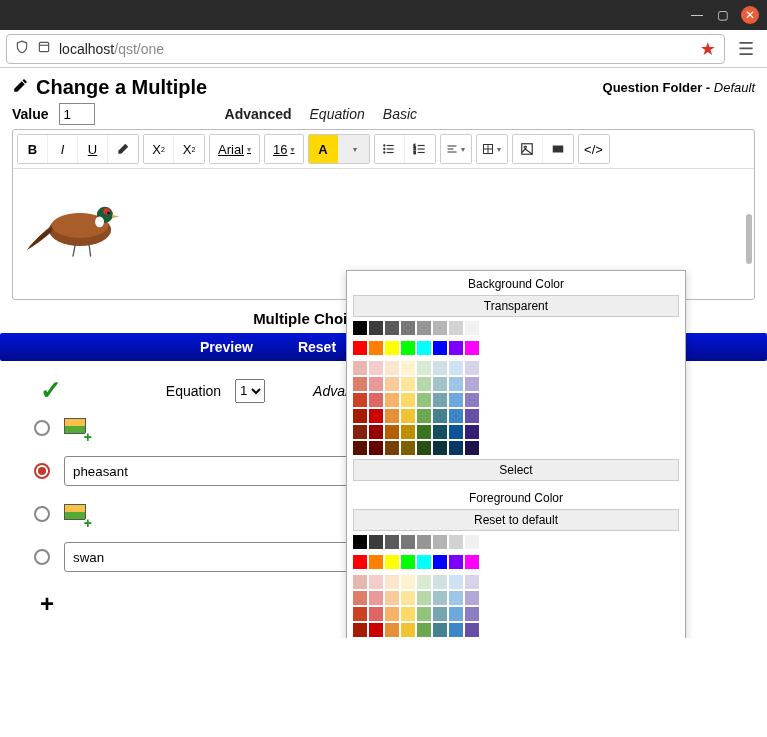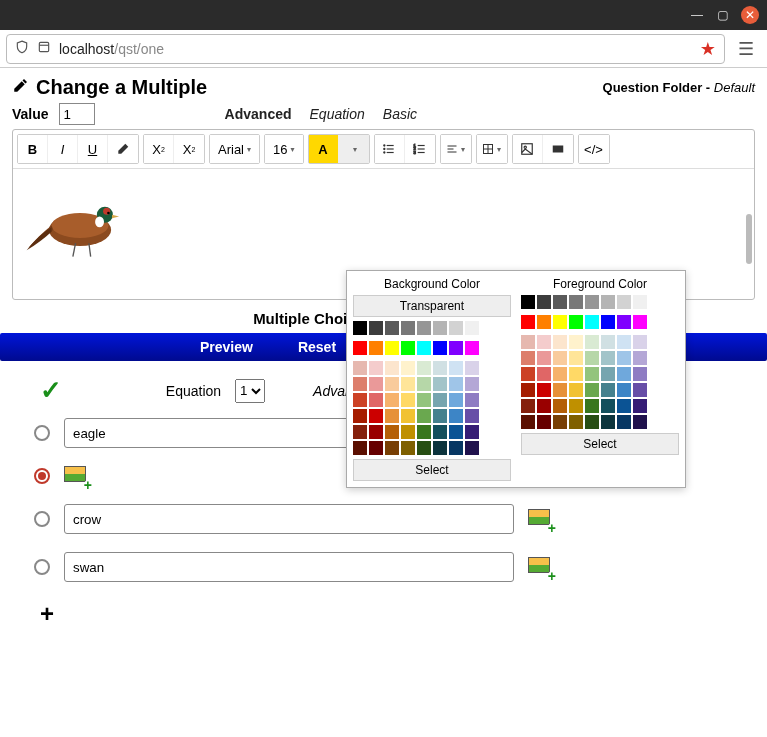--- a/index.html
+++ b/index.html
@@ -28,21 +28,21 @@
 .tab-links { display: flex; gap: 18px; margin-left: 120px; }
 .tab-link { font-style: italic; color: #222; }
 .row2 { display: flex; align-items: center; gap: 6px; margin-bottom: 6px; }
 .row2 input { flex: 0 0 420px; height: 24px; border: 1px solid #888; padding: 0 6px; }
 .editor { border: 1px solid #bbb; border-radius: 3px; }
 .toolbar { display: flex; align-items: center; padding: 4px; gap: 4px; border-bottom: 1px solid #ddd; flex-wrap: nowrap; }
 .tgroup { display: flex; border: 1px solid #ccc; border-radius: 2px; }
 .tbtn { width: 30px; height: 28px; display: flex; align-items: center; justify-content: center; border-right: 1px solid #eee; font-size: 13px; background: #fff; }
 .tbtn:last-child { border-right: none; }
 .tbtn.drop::after { content: "▾"; font-size: 8px; margin-left: 3px; color: #666; }
-.tbtn.wide { width: auto; padding: 0 8px; }
+.tbtn.wide { width: auto; padding: 0 8px; text-decoration: underline; }
 .tbtn.yellow { background: #ffd800; font-weight: bold; }
 .editor-body { padding: 12px; min-height: 130px; position: relative; }
 .editor-body .qtext { margin-bottom: 8px; }
 .bird { width: 110px; height: 80px; }
 .scroll-handle { position: absolute; right: 2px; top: 45px; width: 6px; height: 50px; background: #bbb; border-radius: 3px; }
 .qtype-row { text-align: center; margin: 10px 0 6px; font-size: 15px; }
 .qtype-row .active { font-weight: bold; }
 .qtype-row span { margin: 0 6px; }
 .action-bar { background: linear-gradient(#0015d9, #000a8f); color: #fff; height: 28px; display: flex; align-items: center; font-weight: bold; border-radius: 2px; margin: 0 -12px 14px; }
 .action-bar .ab-item { flex: 0 0 auto; }
@@ -54,21 +54,21 @@
 .answer-row { display: flex; align-items: center; gap: 14px; margin: 10px 0 18px 22px; }
 .radio { width: 16px; height: 16px; border: 2px solid #888; border-radius: 50%; display: flex; align-items: center; justify-content: center; }
 .radio.sel { border-color: #c0392b; }
 .radio.sel::after { content: ""; width: 8px; height: 8px; background: #c0392b; border-radius: 50%; }
 .answer-input { width: 450px; height: 30px; border: 1px solid #888; border-radius: 3px; padding: 0 8px; }
 .img-add { width: 24px; height: 20px; position: relative; }
 .img-add .pic { width: 22px; height: 16px; background: linear-gradient(#f7c04a 50%, #5a3 50%); border: 1px solid #555; }
 .img-add .plus { position: absolute; right: -4px; bottom: -4px; color: #1a8f1a; font-weight: bold; font-size: 14px; background: #fff; border-radius: 50%; line-height: 10px; }
 .add-row { font-size: 24px; font-weight: bold; margin-left: 28px; }
 .color-popup { position: absolute; top: 202px; left: 346px; width: 340px; background: #fff; border: 1px solid #aaa; box-shadow: 0 2px 8px rgba(0,0,0,0.2); padding: 6px; z-index: 10; }
-.cp-cols { display: flex; gap: 10px; }
+.cp-cols { display: flex; gap: 10px; flex-direction: column; }
 .cp-col { flex: 1; }
 .cp-title { text-align: center; font-size: 12px; margin-bottom: 4px; }
 .cp-reset { background: #eee; border: 1px solid #ccc; text-align: center; font-size: 12px; padding: 3px 0; margin-bottom: 4px; }
 .cp-row { display: flex; gap: 2px; margin-bottom: 2px; }
 .cp-sw { width: 14px; height: 14px; }
 .cp-select { background: #eee; border: 1px solid #ccc; text-align: center; font-size: 12px; padding: 3px 0; margin-top: 4px; }
 </style>
 </head>
 <body>
 
@@ -319,20 +319,21 @@
               <div class="cp-sw" style="background: rgb(39, 78, 19);"></div>
               <div class="cp-sw" style="background: rgb(12, 52, 61);"></div>
               <div class="cp-sw" style="background: rgb(7, 55, 99);"></div>
               <div class="cp-sw" style="background: rgb(32, 18, 77);"></div>
             </div>
           </div>
         <div class="cp-select">Select</div>
       </div>
       <div class="cp-col">
         <div class="cp-title">Foreground Color</div>
+        <div class="cp-reset">Reset to default</div>
         <div id="fg-grid">
             <div class="cp-row" style="margin-bottom: 6px;">
               <div class="cp-sw" style="background: rgb(0, 0, 0);"></div>
               <div class="cp-sw" style="background: rgb(60, 60, 60);"></div>
               <div class="cp-sw" style="background: rgb(90, 90, 90);"></div>
               <div class="cp-sw" style="background: rgb(120, 120, 120);"></div>
               <div class="cp-sw" style="background: rgb(150, 150, 150);"></div>
               <div class="cp-sw" style="background: rgb(180, 180, 180);"></div>
               <div class="cp-sw" style="background: rgb(210, 210, 210);"></div>
               <div class="cp-sw" style="background: rgb(240, 240, 240);"></div>
@@ -430,36 +431,35 @@
     <select><option>1</option></select>
     <span style="width:20px"></span>
     <span class="tab-link2">Advanced</span>
     <span class="tab-link2">Equation</span>
     <span class="tab-link2 active">Basic</span>
   </div>
 
   <div id="answers-list">
       <div class="answer-row">
         <div class="radio"></div>
-        <input class="answer-input" value="eagle" style="">
         <div class="img-add">
           <div class="pic"></div>
           <span class="plus">+</span>
         </div>
       </div>
       <div class="answer-row">
         <div class="radio sel"></div>
+        <input class="answer-input" value="pheasant" style="">
         <div class="img-add">
           <div class="pic"></div>
           <span class="plus">+</span>
         </div>
       </div>
       <div class="answer-row">
         <div class="radio"></div>
-        <input class="answer-input" value="crow" style="">
         <div class="img-add">
           <div class="pic"></div>
           <span class="plus">+</span>
         </div>
       </div>
       <div class="answer-row">
         <div class="radio"></div>
         <input class="answer-input" value="swan" style="">
         <div class="img-add">
           <div class="pic"></div>

